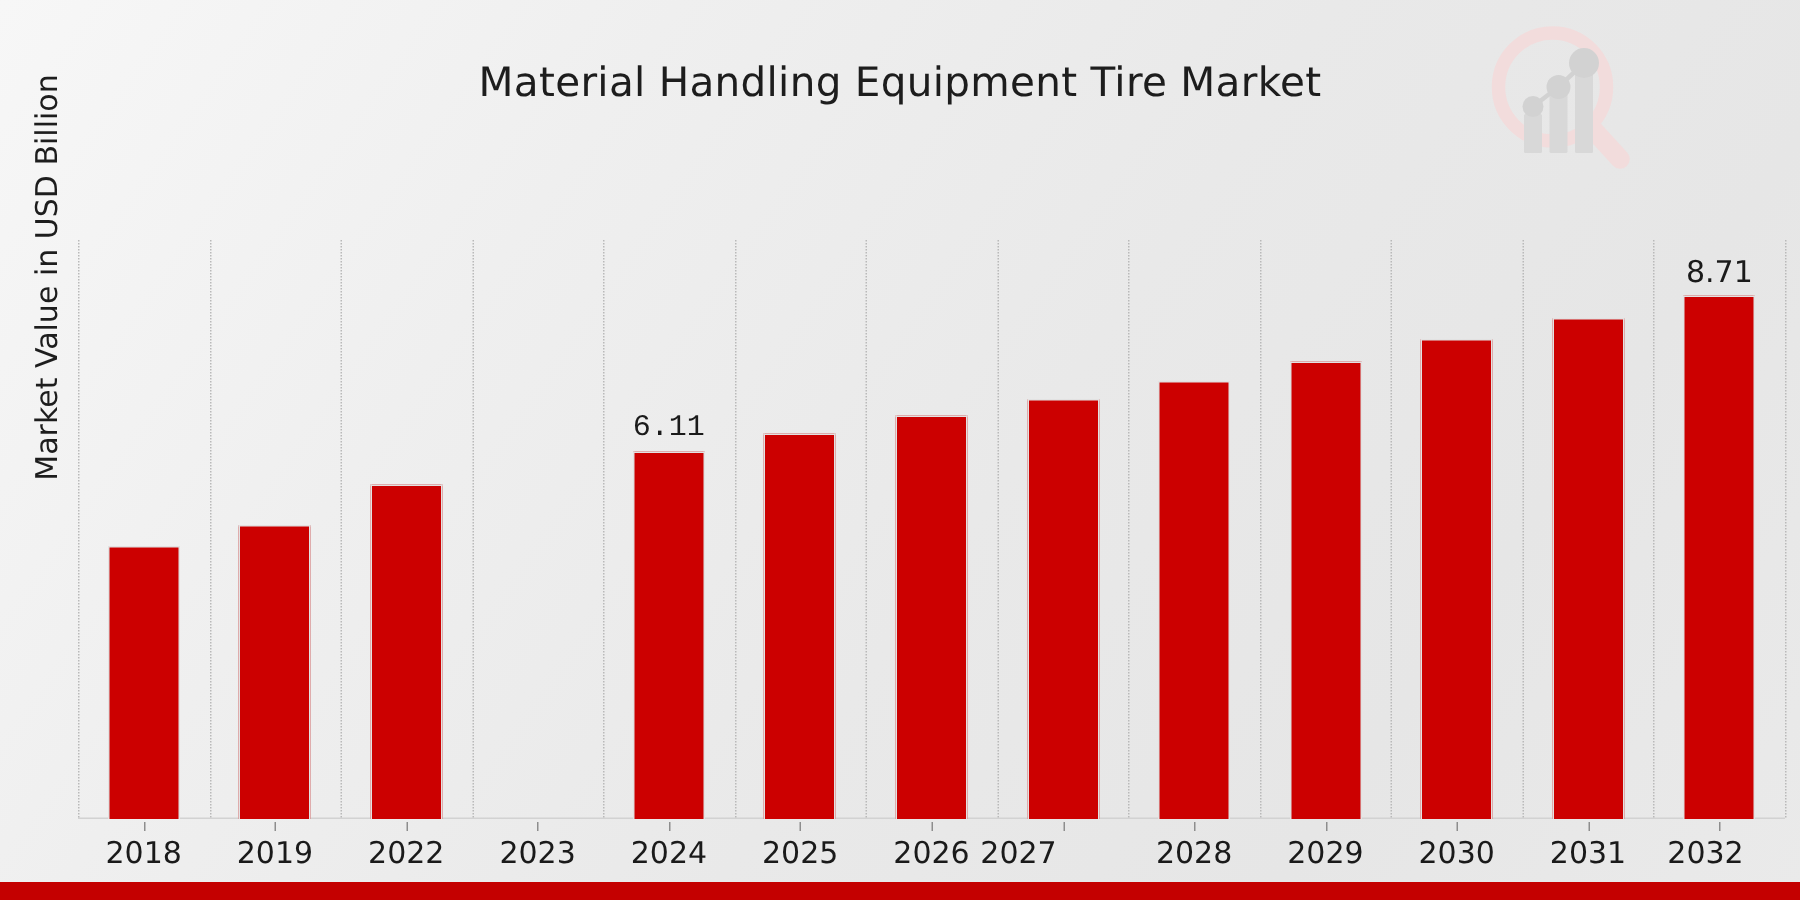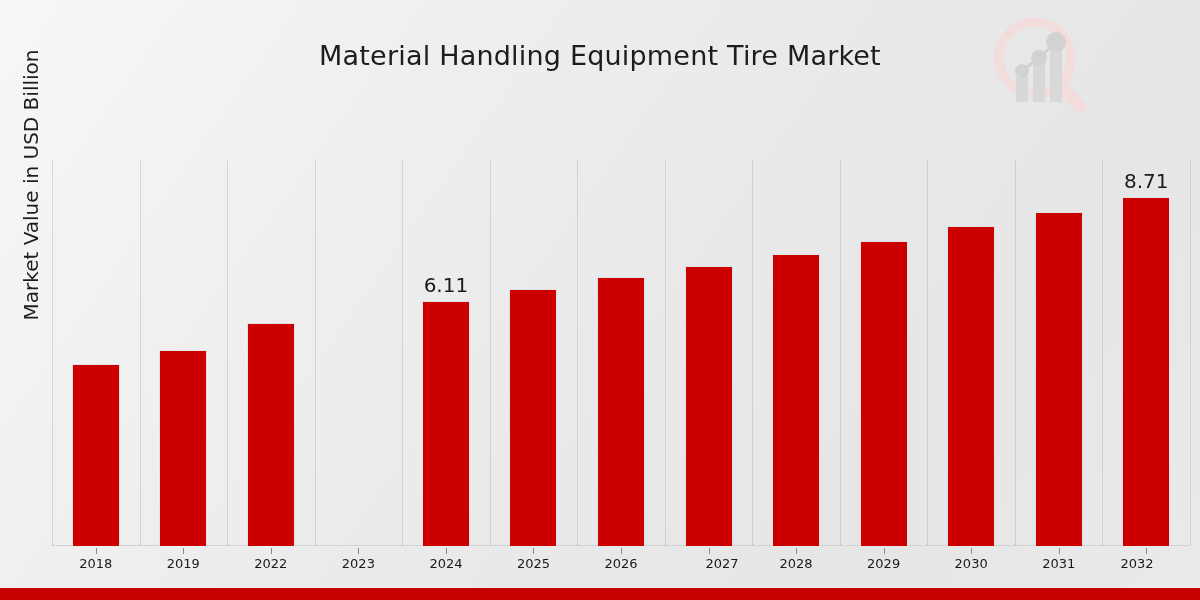--- a/index.html
+++ b/index.html
@@ -130,21 +130,21 @@
     top: 0;
     width: 1px;
     height: 6px;
     background: #8d8d8d;
   }
 
   .tick-label {
     position: absolute;
     top: 8px;
     transform: translateX(-50%);
-    font-size: 13px;
+    font-size: 20px;
     color: #1a1a1a;
     white-space: nowrap;
   }
 
   
   #footer-strip {
     position: absolute;
     left: 0;
     bottom: 0;
     width: 1200px;
@@ -202,21 +202,21 @@
         <div class="bar" title="2018: 4.53" style="height: 181.672px; background: rgb(204, 0, 0);"></div>
       </div>
       <div class="bar-slot" style="left: 87.5385px; width: 87.5385px;">
         <div class="bar" title="2019: 4.9" style="height: 196.51px; background: rgb(204, 0, 0);"></div>
       </div>
       <div class="bar-slot" style="left: 175.077px; width: 87.5385px;">
         <div class="bar" title="2022: 5.55" style="height: 222.578px; background: rgb(204, 0, 0);"></div>
       </div>
       <div class="bar-slot" style="left: 350.154px; width: 87.5385px;">
         <div class="bar" title="2024: 6.11" style="height: 245.036px; background: rgb(204, 0, 0);"></div>
-        <div class="bar-value" style="bottom: 249.036px;">6.11</div>
+        <div class="bar-value" style="bottom: 249.036px; font-family: Liberation Mono, monospace;">6.11</div>
       </div>
       <div class="bar-slot" style="left: 437.692px; width: 87.5385px;">
         <div class="bar" title="2025: 6.4" style="height: 256.667px; background: rgb(204, 0, 0);"></div>
       </div>
       <div class="bar-slot" style="left: 525.231px; width: 87.5385px;">
         <div class="bar" title="2026: 6.72" style="height: 269.5px; background: rgb(204, 0, 0);"></div>
       </div>
       <div class="bar-slot" style="left: 612.769px; width: 87.5385px;">
         <div class="bar" title="2027: 6.99" style="height: 280.328px; background: rgb(204, 0, 0);"></div>
       </div>
@@ -247,21 +247,21 @@
       <div class="tick-label" style="left: 218.846px;">2022</div>
       <div class="tick-mark" style="left: 306.385px;"></div>
       <div class="tick-label" style="left: 306.385px;">2023</div>
       <div class="tick-mark" style="left: 393.923px;"></div>
       <div class="tick-label" style="left: 393.923px;">2024</div>
       <div class="tick-mark" style="left: 481.462px;"></div>
       <div class="tick-label" style="left: 481.462px;">2025</div>
       <div class="tick-mark" style="left: 569px;"></div>
       <div class="tick-label" style="left: 569px;">2026</div>
       <div class="tick-mark" style="left: 656.538px;"></div>
-      <div class="tick-label" style="left: 670px; text-align: right;">2027</div>
+      <div class="tick-label" style="left: 627px; text-align: right;">2027</div>
       <div class="tick-mark" style="left: 744.077px;"></div>
       <div class="tick-label" style="left: 744.077px;">2028</div>
       <div class="tick-mark" style="left: 831.615px;"></div>
       <div class="tick-label" style="left: 831.615px;">2029</div>
       <div class="tick-mark" style="left: 919.154px;"></div>
       <div class="tick-label" style="left: 919.154px;">2030</div>
       <div class="tick-mark" style="left: 1006.69px;"></div>
       <div class="tick-label" style="left: 1006.69px;">2031</div>
       <div class="tick-mark" style="left: 1094.23px;"></div>
       <div class="tick-label" style="left: 1085px;">2032</div>

